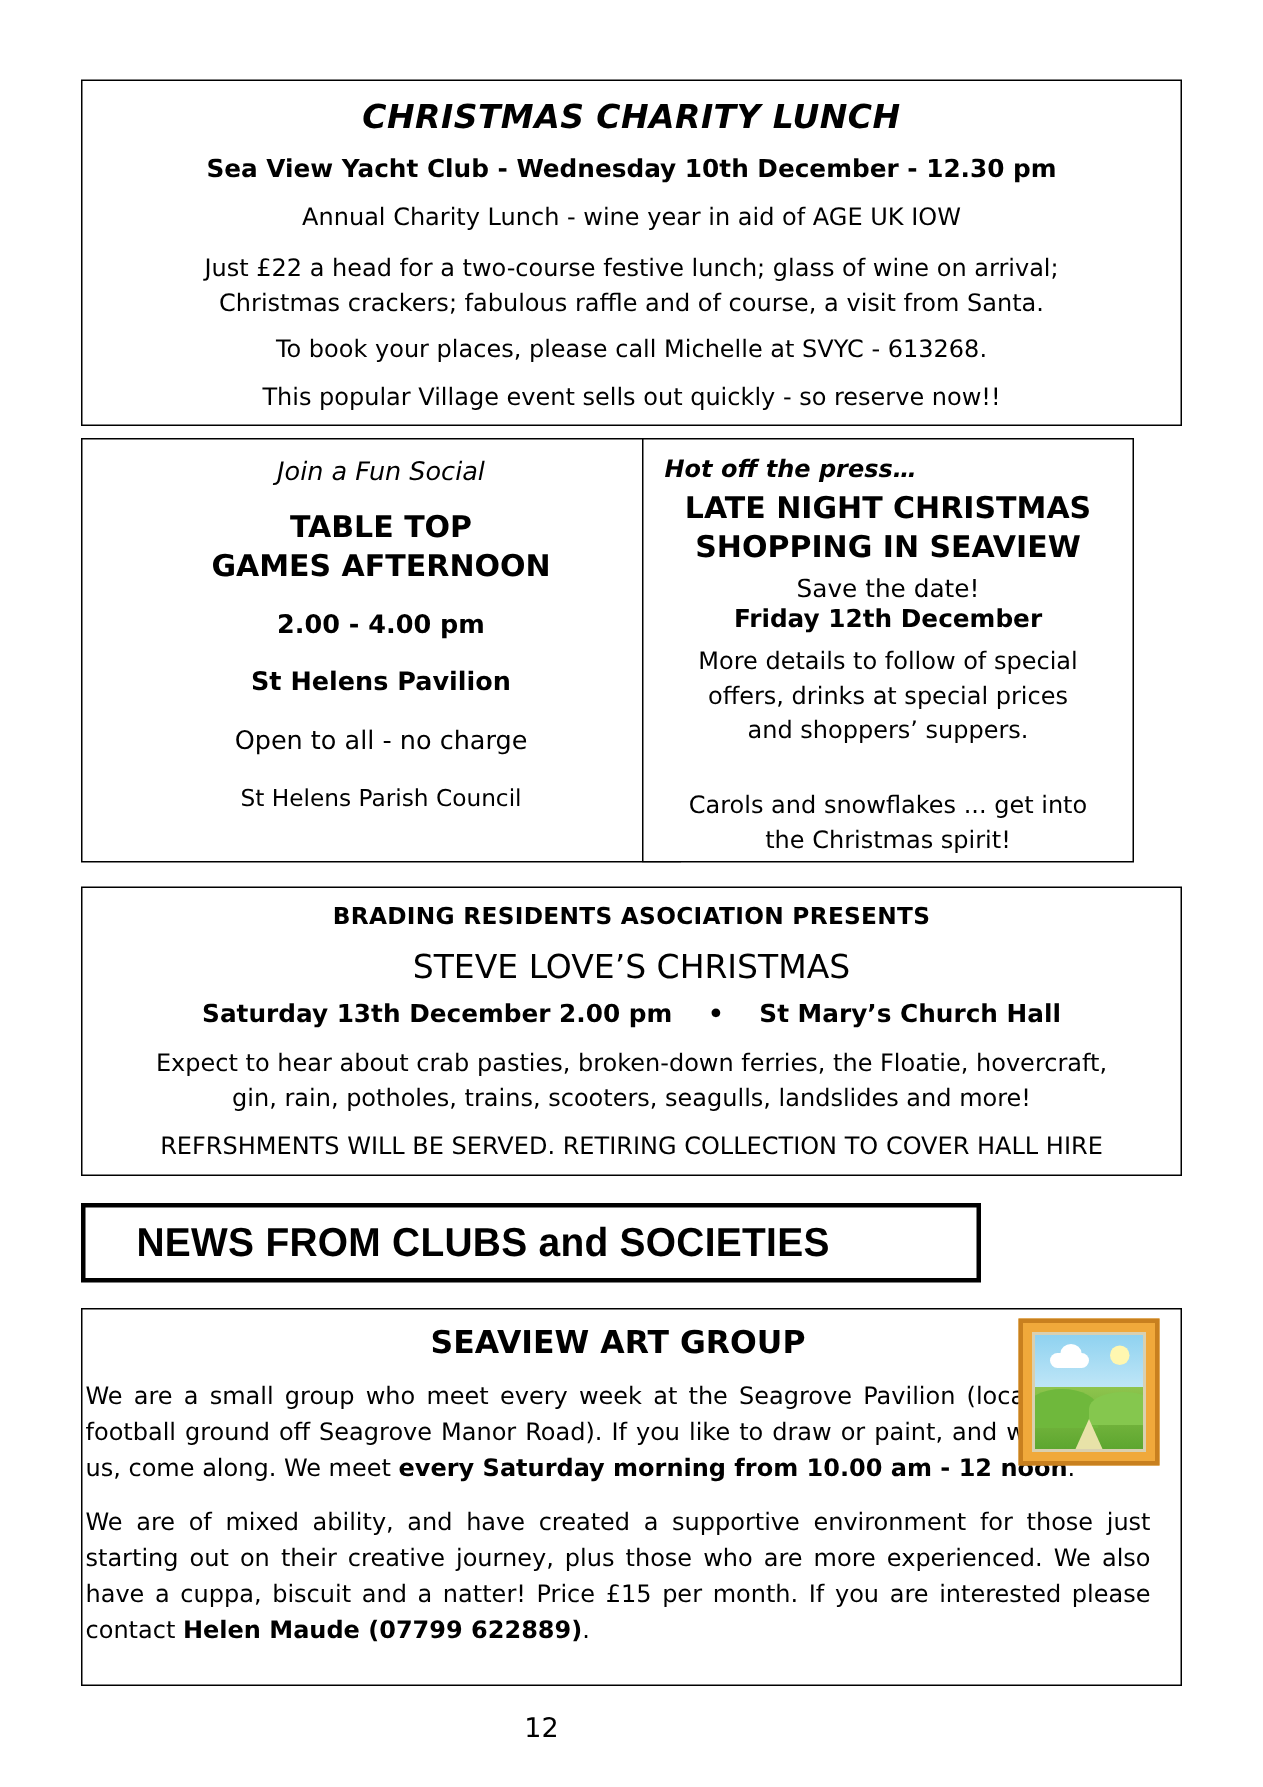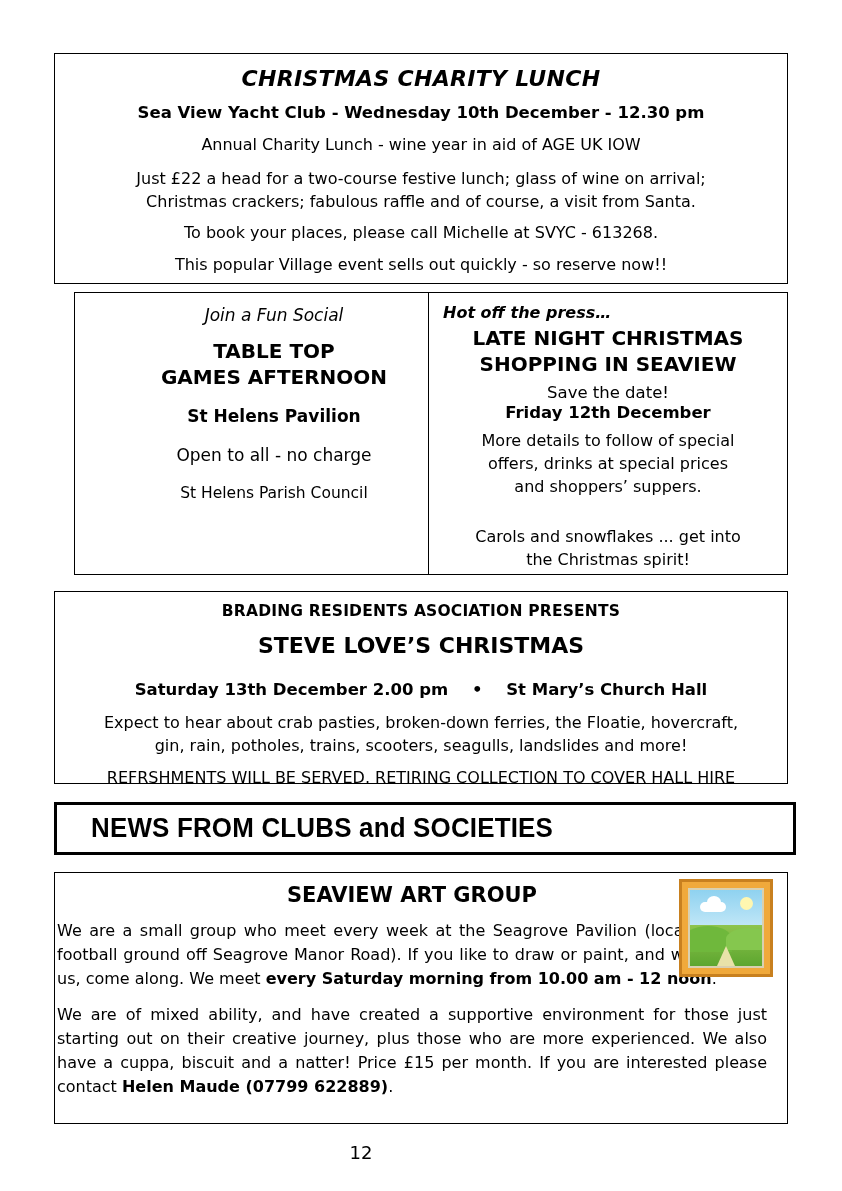--- a/index.html
+++ b/index.html
@@ -62,21 +62,20 @@
     margin-bottom: 13px;
   }
   #charity-lunch .line7 {
     font-size: 16px;
   }
 
   
   #games-afternoon {
     left: 54px; top: 292px; width: 400px; height: 283px;
     padding: 12px 10px 0 10px;
-    margin-left: 20px;
   }
   #games-afternoon .l1 {
     font-size: 17px;
     font-style: italic;
     margin-bottom: 14px;
   }
   #games-afternoon .l2 {
     font-size: 20px;
     font-weight: bold;
     line-height: 1.28;
@@ -96,21 +95,21 @@
   #games-afternoon .l5 {
     font-size: 17px;
     margin-bottom: 19px;
   }
   #games-afternoon .l6 {
     font-size: 15.5px;
   }
 
   
   #late-shopping {
-    left: 428px; top: 292px; width: 360px; height: 283px;
+    left: 428px; top: 292px; width: 328px; height: 283px;
     padding: 10px 14px 0 14px;
   }
   #late-shopping .hot {
     font-size: 16px;
     font-weight: bold;
     font-style: italic;
     text-align: left;
     margin-bottom: 4px;
   }
   #late-shopping .head {
@@ -144,22 +143,22 @@
     padding: 10px 12px 0 12px;
   }
   #steve-love .presents {
     font-size: 15.5px;
     font-weight: bold;
     letter-spacing: 0.2px;
     margin-bottom: 13px;
   }
   #steve-love .title {
     font-size: 22px;
-    font-weight: bold;
-    margin-bottom: 22px;
+    font-weight: normal;
+    margin-bottom: 8px;
   }
   #steve-love .when {
     font-size: 16.5px;
     font-weight: bold;
     margin-bottom: 12px;
   }
   #steve-love .when .sep {
     display: inline-block;
     margin: 0 18px;
   }
@@ -167,21 +166,21 @@
     font-size: 16px;
     line-height: 1.45;
     margin-bottom: 11px;
   }
   #steve-love .refresh {
     font-size: 16px;
   }
 
   
   #news-banner {
-    left: 54px; top: 802px; width: 742px; height: 53px;
+    left: 54px; top: 802px; width: 600px; height: 53px;
     border: 3px solid #000;
     text-align: left;
     padding-left: 34px;
     display: flex;
     align-items: center;
   }
   #news-banner .txt {
     font-size: 27px;
     font-weight: bold;
     font-family: "Liberation Sans", sans-serif;
@@ -297,20 +296,21 @@
     <div class="line7">This popular Village event sells out quickly - so reserve now!!</div>
   </div>
 
   <div class="box" id="games-afternoon">
     <div class="l1">Join a Fun Social</div>
     <div class="l2">
       <div>TABLE TOP</div>
       <div>GAMES AFTERNOON</div>
     </div>
     <div class="l3">
+      <div>2.00 - 4.00 pm</div>
     </div>
     <div class="l4">St Helens Pavilion</div>
     <div class="l5">Open to all - no charge</div>
     <div class="l6">St Helens Parish Council</div>
   </div>
 
   <div class="box" id="late-shopping">
     <div class="hot">Hot off the press…</div>
     <div class="head">
       <div>LATE NIGHT CHRISTMAS</div>

